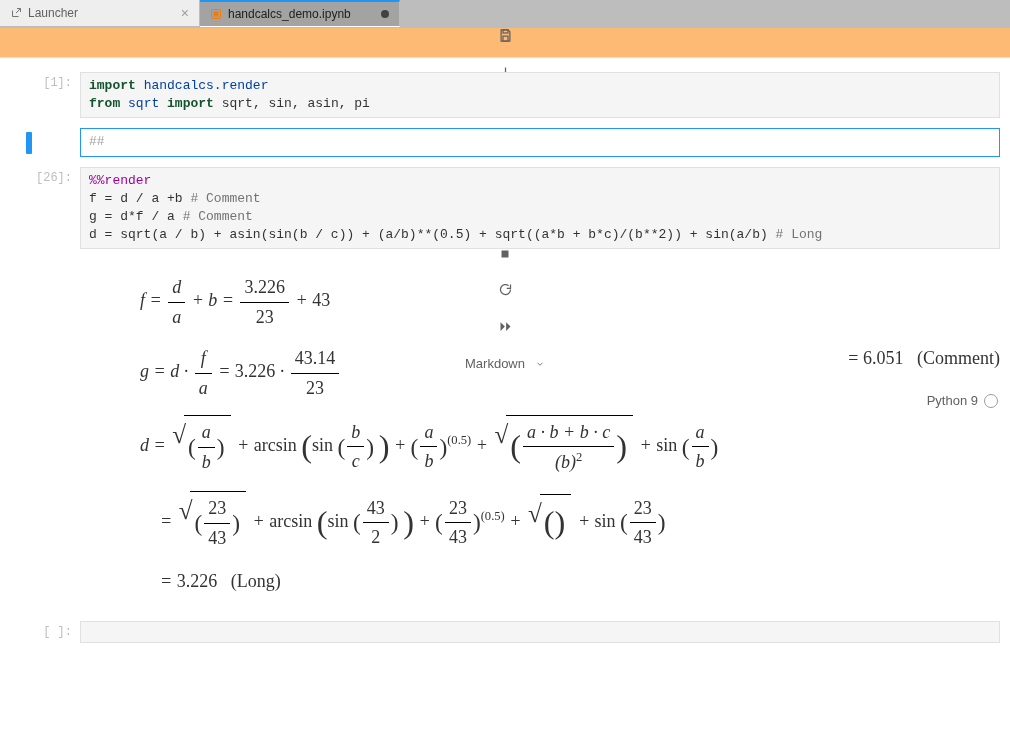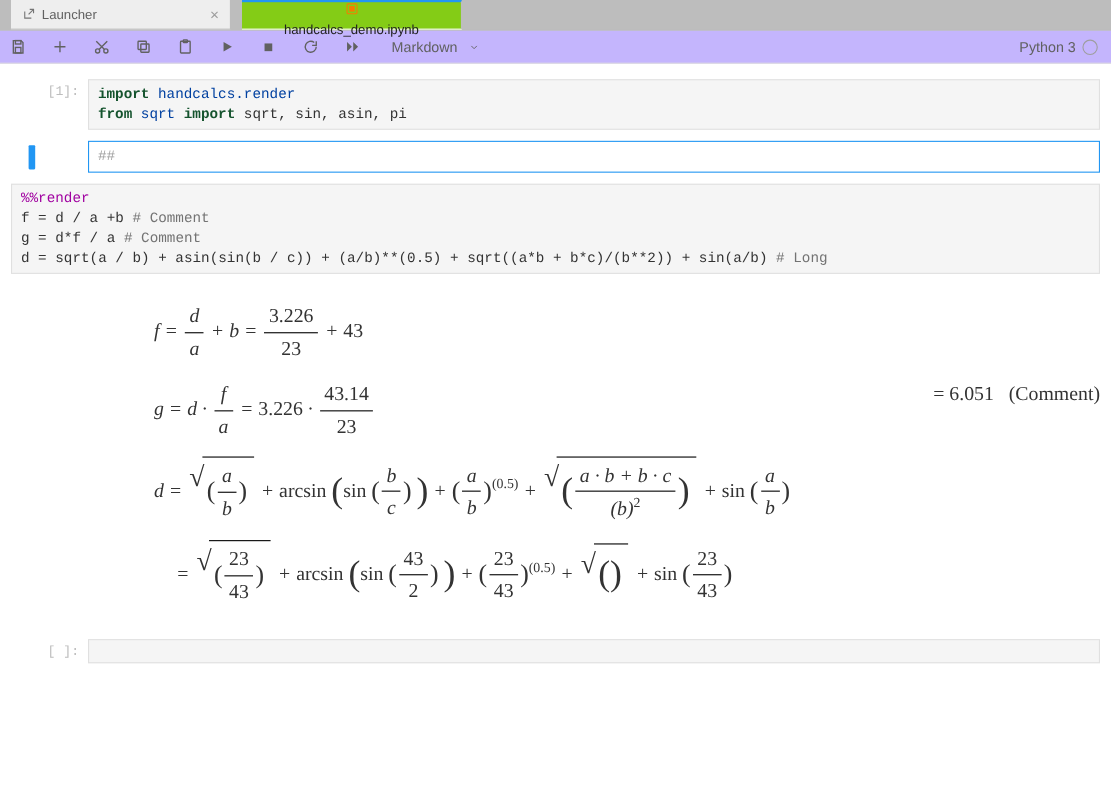--- a/index.html
+++ b/index.html
@@ -25,39 +25,39 @@
   .tab {
     display: flex;
     align-items: center;
     gap: 6px;
     padding: 0 10px;
     min-width: 200px;
     border-right: 1px solid #bdbdbd;
     cursor: pointer;
     font-size: 12px;
     color: #616161;
-    margin-left: 10px;
   }
   .tab.inactive  { background: #eeeeee; border-bottom: 1px solid #bdbdbd; }
-  .tab.active    { background: #84cc16; border-top: 2px solid #2196f3; border-bottom: 1px solid #ffffff; color:#212121;flex-direction:column;}
+  .tab.active    { background: #a3a3a3; border-top: 2px solid #2196f3; border-bottom: 1px solid #ffffff; color:#212121;}
   .close-x { margin-left:auto; color:#9e9e9e; font-size:14px; }
   .dirty-dot { margin-left:auto; width:8px; height:8px; border-radius:50%; background:#424242; }
   .tab-spacer { flex:1; background:#bdbdbd; }
 
   
   .toolbar {
     display:flex;
     align-items:center;
     height:30px;
     border-bottom:1px solid #e0e0e0;
-    background:#c4b5fd;
+    background:#fdba74;
     padding: 0 8px;
     gap:22px;
     font-size:13px;
     color:#616161;
+    flex-direction:column;
   }
   .tbtn { width:16px; display:flex; justify-content:center; cursor:pointer; color:#616161; }
   .celltype { display:flex; align-items:center; gap:10px; cursor:pointer; padding:0 6px; }
   .kernel { margin-left:auto; display:flex; align-items:center; gap:6px; padding-right:4px; color:#616161;}
   .kernel-circle { width:14px; height:14px; border:1px solid #9e9e9e; border-radius:50%; }
 
   
   .nb {
     padding: 14px 10px 0 10px;
     height: calc(736px - 28px - 30px);
@@ -225,21 +225,21 @@
   </span>
   <span class="celltype">
     <span>Markdown</span>
     <span>
       <svg width="10" height="10" viewBox="0 0 24 24" fill="none" stroke="#616161" stroke-width="2">
           <path d="M6 9l6 6 6-6"></path>
         </svg>
     </span>
   </span>
   <div class="kernel">
-    <span>Python 3</span>
+    <span>Python 9</span>
     <span class="kernel-circle"></span>
   </div>
 </div>
 
 <div class="nb">
 
   <div class="cell">
     <div class="gutter">
       <span class="prompt">[1]:</span>
     </div>
@@ -248,20 +248,23 @@
   </div>
 
   <div class="cell">
     <div class="gutter">
       <span class="exec-bar"></span>
     </div>
     <div class="input-area focused"><span>##</span></div>
   </div>
 
   <div class="cell">
+    <div class="gutter">
+      <span class="prompt">[26]:</span>
+    </div>
     <div class="input-area"><span class="magic">%%render</span>
 <span>f = d / a +b </span><span class="cmt"># Comment</span>
 <span>g = d*f / a </span><span class="cmt"># Comment</span>
 <span>d = sqrt(a / b) + asin(sin(b / c)) + (a/b)**(</span><span>0.5</span><span>) + sqrt((a*b + b*c)/(b**</span><span>2</span><span>)) + sin(a/b) </span><span class="cmt"># Long</span></div>
   </div>
 
   <div class="cell">
     <div class="gutter"></div>
     <div class="output-area">
 
@@ -377,20 +380,26 @@
               </span>
             </span>
           + <span class="upright">sin</span>
           <span class="med">(</span><span class="frac">
               <span class="upright">23</span>
               <span class="upright">43</span>
             </span><span class="med">)</span>
         </div>
       </div>
 
+      <div class="mrow">
+        <div class="mcenter indent">
+          = <span class="upright">3.226</span>
+          &nbsp;&nbsp;<span class="upright">(Long)</span>
+        </div>
+      </div>
 
     </div>
   </div>
 
   <div class="cell">
     <div class="gutter">
       <span class="prompt">[ ]:</span>
     </div>
     <div class="input-area" style="min-height:22px;"></div>
   </div>

